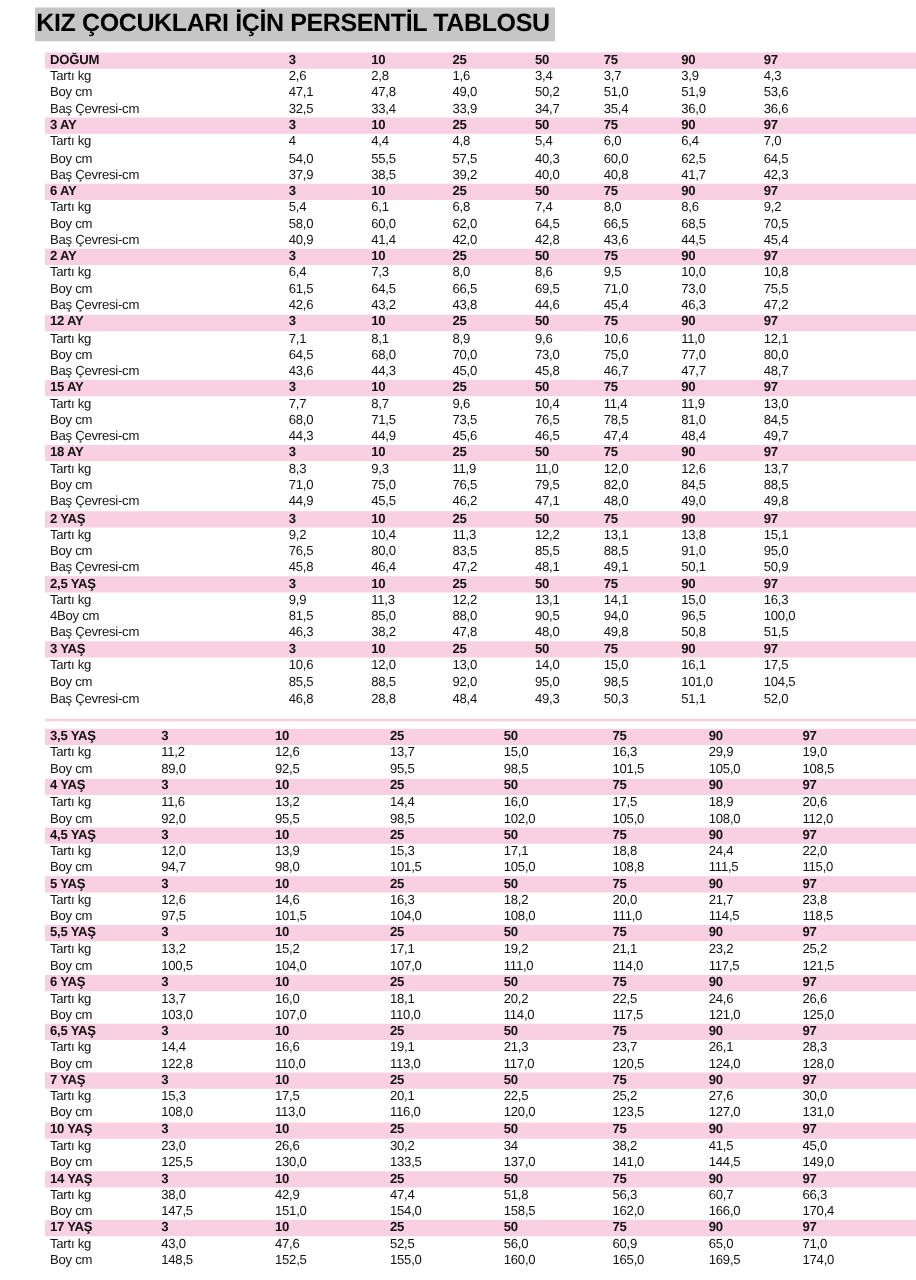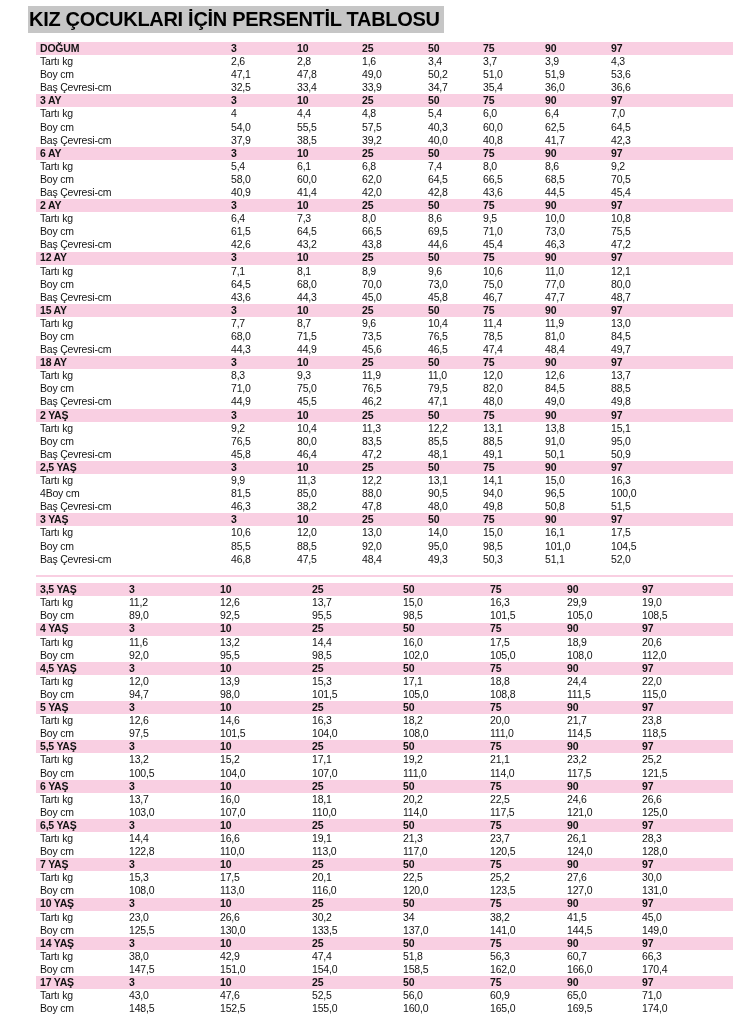--- a/index.html
+++ b/index.html
@@ -444,21 +444,21 @@
         <div class="cell val">88,5</div>
         <div class="cell val">92,0</div>
         <div class="cell val">95,0</div>
         <div class="cell val">98,5</div>
         <div class="cell val">101,0</div>
         <div class="cell val">104,5</div>
       </div>
       <div class="row drow">
         <div class="cell lbl">Baş Çevresi-cm</div>
         <div class="cell val">46,8</div>
-        <div class="cell val">47,5</div>
+        <div class="cell val">28,8</div>
         <div class="cell val">48,4</div>
         <div class="cell val">49,3</div>
         <div class="cell val">50,3</div>
         <div class="cell val">51,1</div>
         <div class="cell val">52,0</div>
       </div>
     </div>
 
   <div class="divider"></div>
 

